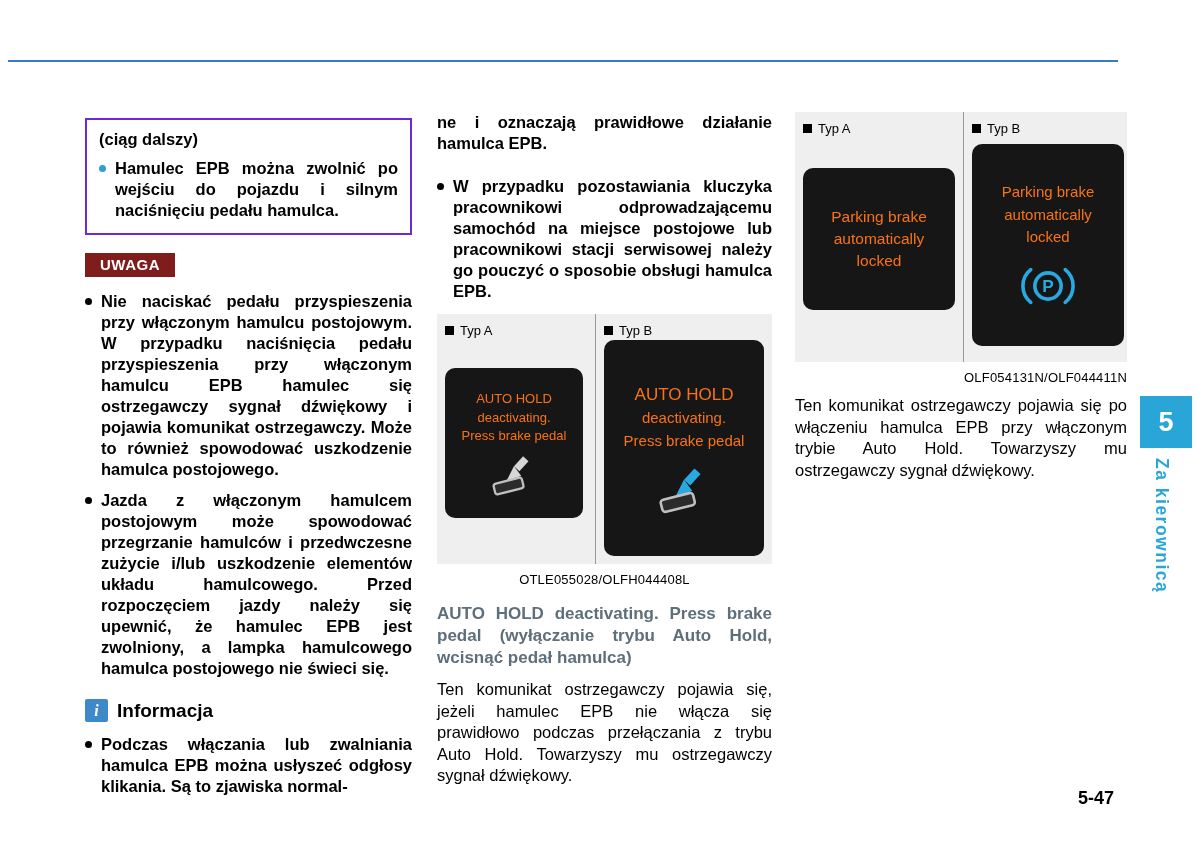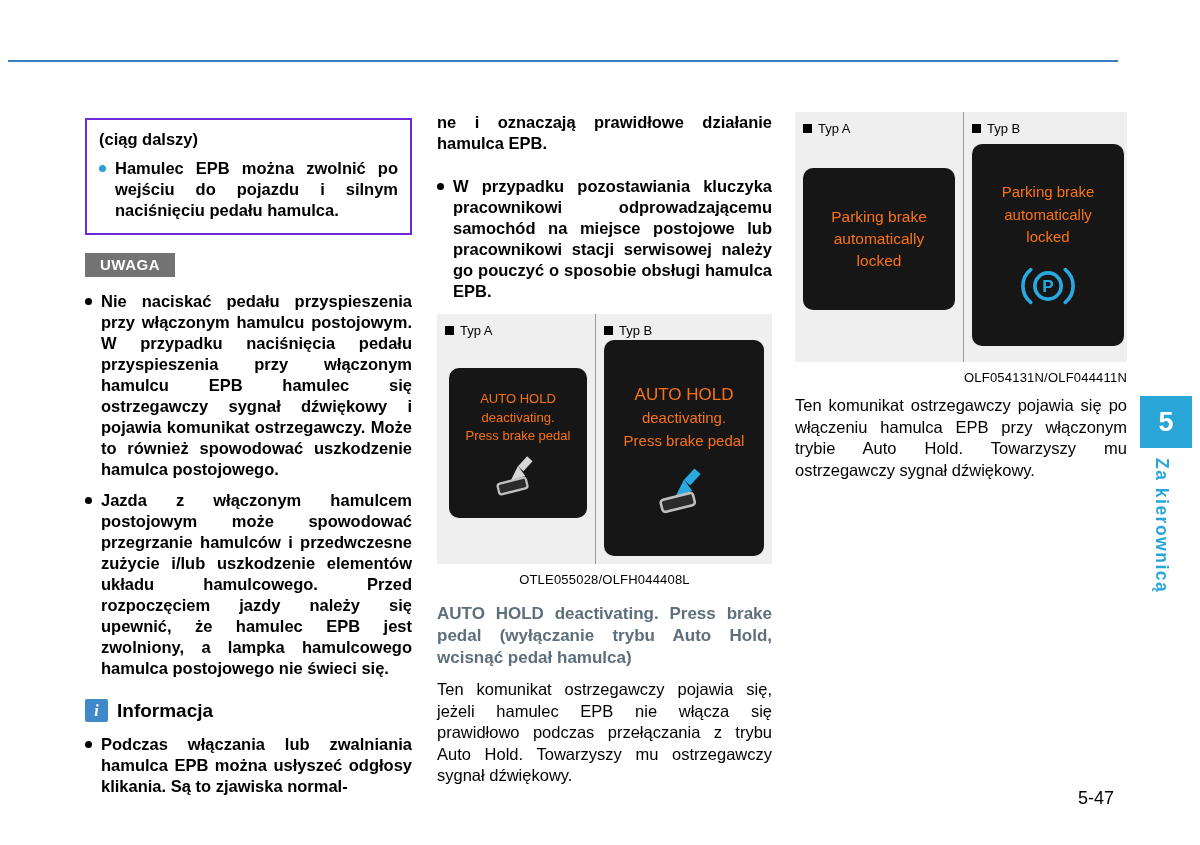--- a/index.html
+++ b/index.html
@@ -19,37 +19,37 @@
   .callout-box { border:2px solid #6d28d9; padding:10px 12px 12px 12px; }
   .callout-title { font-weight:bold; font-size:16.5px; margin-bottom:9px; }
 
   .bullet-row { display:flex; gap:9px; font-size:16.5px; line-height:21px; }
   .bullet-row .dot { flex:0 0 auto; width:7px; height:7px; border-radius:50%; background:#000; margin-top:7px; }
   .bullet-row .dot.blue { background:#2b9fd8; }
   .bullet-row .txt { flex:1; text-align:justify; }
   .bold { font-weight:bold; }
 
   .uwaga {
-    display:inline-block; background:#737373; color:#fff; font-weight:bold;
+    display:inline-block; background:#7f1d1d; color:#fff; font-weight:bold;
     font-size:15px; padding:3px 15px 4px; margin:18px 0 14px; letter-spacing:.5px;
   }
   .uwaga-list .bullet-row { margin-bottom:10px; }
 
   .info-row { display:flex; align-items:center; gap:9px; margin:20px 0 12px; }
   .info-icon {
     width:23px; height:23px; background:#3f88c9; color:#fff; border-radius:2px;
     display:flex; align-items:center; justify-content:center;
     font-family:"Liberation Serif", serif; font-style:italic; font-weight:bold; font-size:16px;
   }
   .info-title { font-weight:bold; font-size:19px; }
 
   
   .figure { background:#efefef; display:flex; width:100%; height:250px; }
   .fig-mid { margin-top:12px; }
-  .fig-half { flex:1 1 50%; padding:9px 8px 8px; display:flex; flex-direction:column; align-items:flex-end; }
+  .fig-half { flex:1 1 50%; padding:9px 8px 8px; display:flex; flex-direction:column; align-items:flex-start; }
   .fig-half.second { border-left:1px solid #9a9a9a; }
   .type-label { align-self:flex-start; display:flex; align-items:center; gap:6px; font-size:13px; color:#000; }
   .type-label .sq { width:9px; height:9px; background:#000; display:inline-block; }
 
   .screen {
     background:#161616; border-radius:10px; color:#f97316;
     display:flex; flex-direction:column; align-items:center; justify-content:center;
     text-align:center; padding:8px 6px;
   }
   .screen-text { line-height:1.5; }
@@ -80,21 +80,21 @@
   
   .chapter-tab {
     position:absolute; left:1140px; top:396px; width:52px; height:52px;
     background:#29a5d8; color:#fff; font-size:27px; font-weight:bold;
     display:flex; align-items:center; justify-content:center;
   }
   .chapter-label {
     position:absolute; left:1151px; top:458px; writing-mode:vertical-rl;
     color:#29a5d8; font-weight:bold; font-size:17.5px; letter-spacing:1.5px;
   }
-  .page-number { position:absolute; left:1078px; top:788px; font-weight:normal; font-size:18px; }
+  .page-number { position:absolute; left:1078px; top:788px; font-weight:bold; font-size:18px; }
 </style>
 </head>
 <body>
 
 <div class="top-rule"></div>
 
 <div class="col col-left">
 
   <div class="callout-box">
     <div class="callout-title">(ciąg dalszy)</div>

